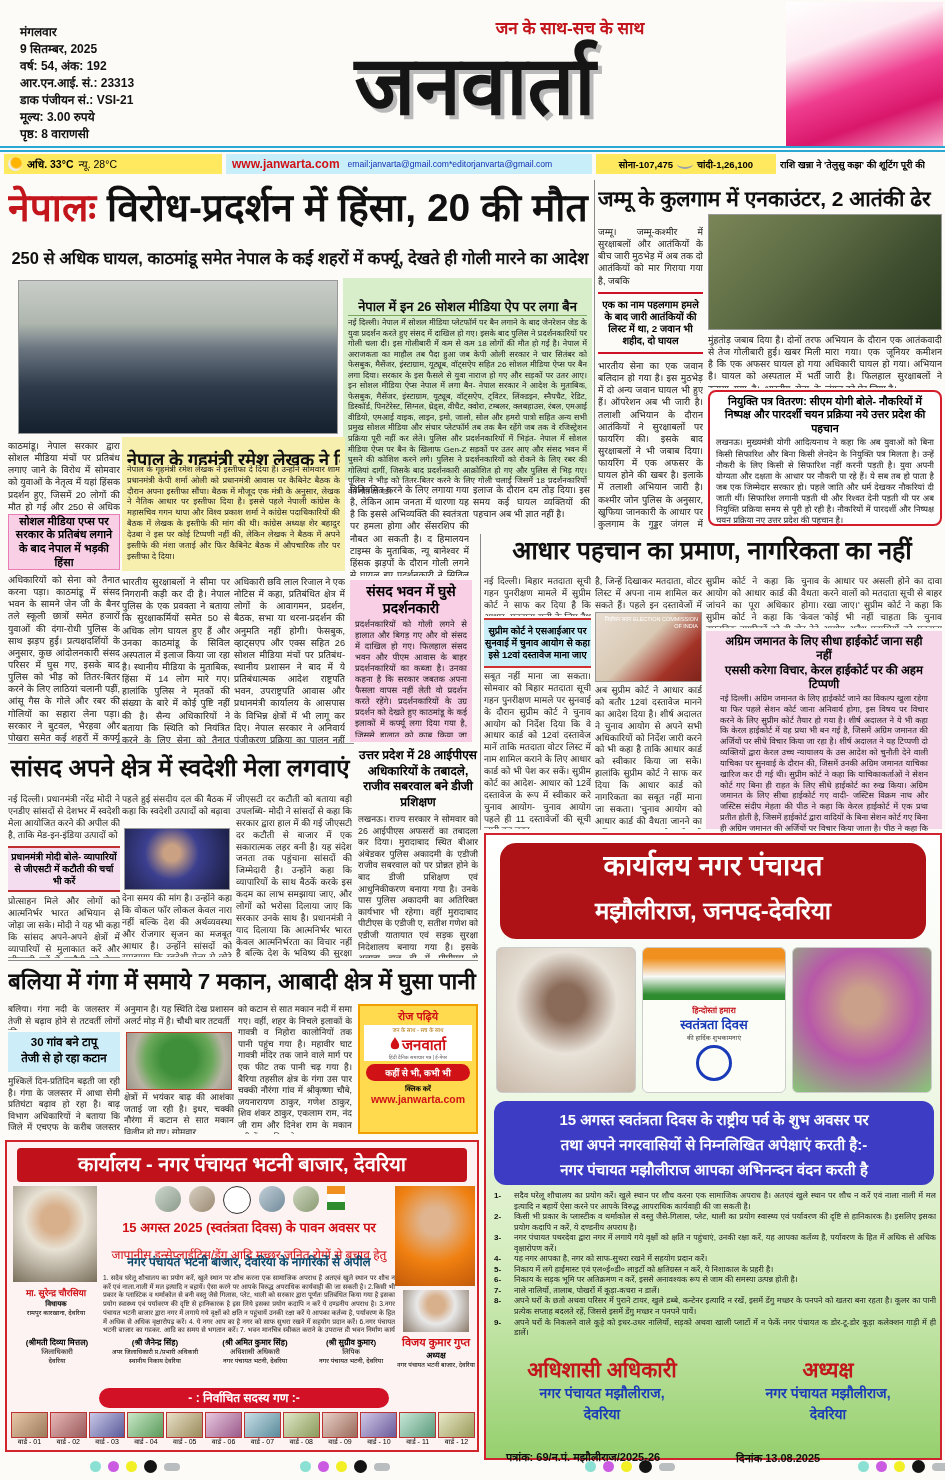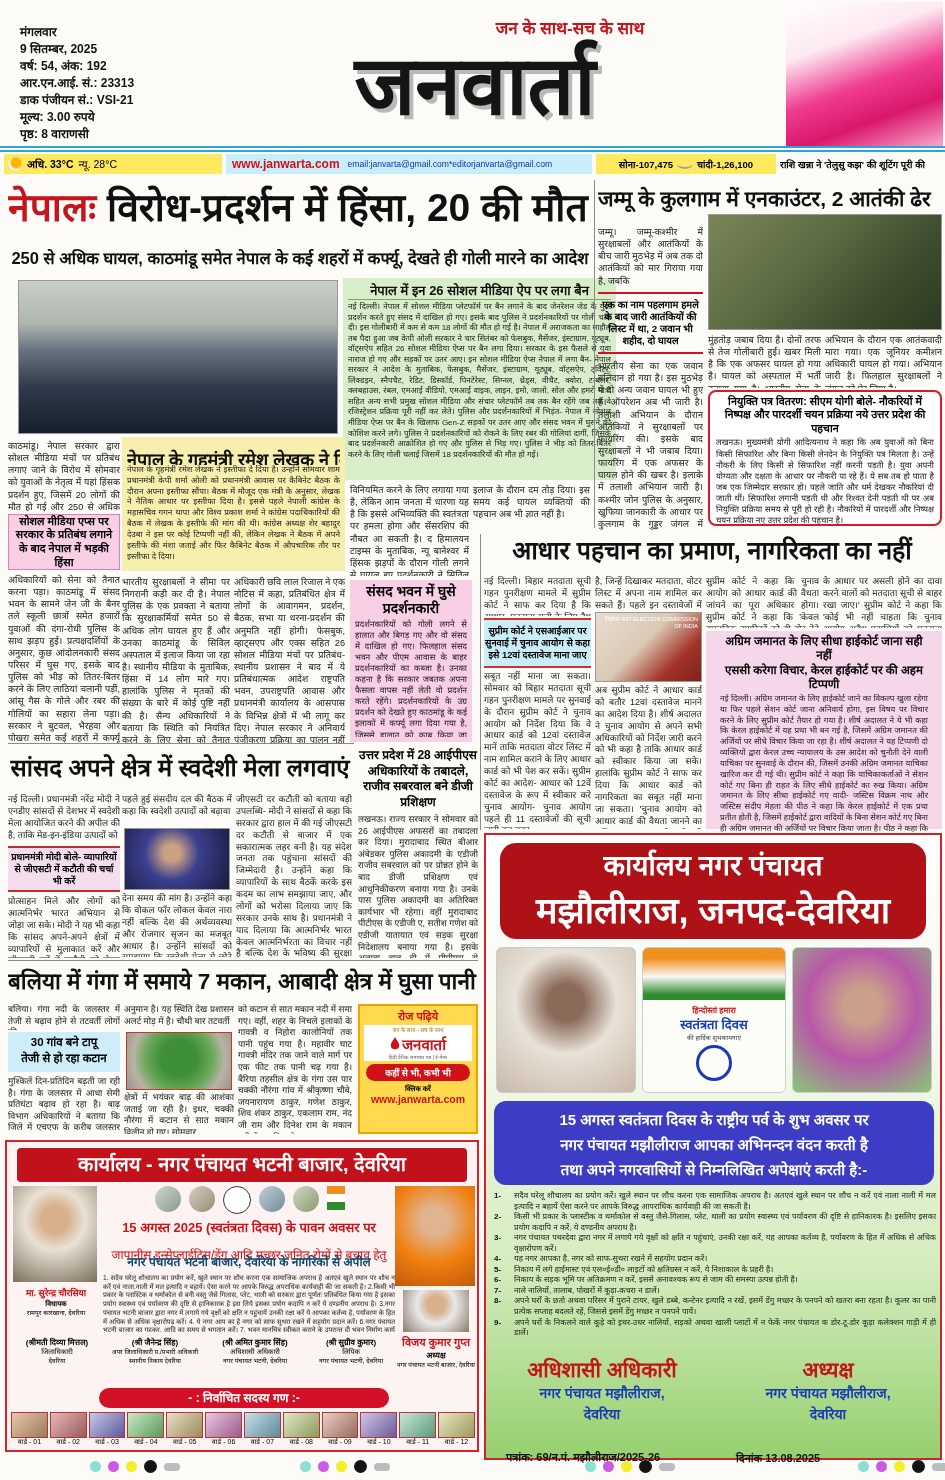--- a/index.html
+++ b/index.html
@@ -52,21 +52,21 @@
     <span style="font-size:9.5px;font-weight:bold;overflow:hidden;white-space:nowrap;">राशि खन्ना ने 'तेलुसु कझ' की शूटिंग पूरी की</span>
   </div>
 
   <div class="abs hl" style="left: 8px; top: 178px; width: 584px; height: 62px; font-size: 39px; line-height: 60px; white-space: nowrap;">
     <span style="color:#c3161c;">नेपालः</span>
     <span>विरोध-प्रदर्शन में हिंसा, 20 की मौत</span>
   </div>
   <div class="abs hl ctr" style="left: 8px; top: 246px; width: 584px; height: 28px; font-size: 16.5px; white-space: nowrap;">250 से अधिक घायल, काठमांडू समेत नेपाल के कई शहरों में कर्फ्यू, देखते ही गोली मारने का आदेश</div>
   <div class="abs photo" style="left:18px;top:280px;width:320px;height:154px;background:linear-gradient(180deg,#c9cdc9 0%,#aeb6ae 28%,#6a7480 45%,#2e3a4a 70%,#15202e 100%);"></div>
 
-  <div class="abs" style="left:343px;top:278px;width:273px;height:202px;background:#d8edca;padding:3px 5px;">
+  <div class="abs" style="left:343px;top:278px;width:249px;height:202px;background:#d8edca;padding:19px 5px;">
     <div class="hl ctr" style="font-size: 13px; height: 18px; border-bottom: 1px solid rgb(122, 166, 94); margin-bottom: 2px; white-space: nowrap;">नेपाल में इन 26 सोशल मीडिया ऐप पर लगा बैन</div>
     <div class="just" style="font-size:8px;height:176px;">नई दिल्ली। नेपाल में सोशल मीडिया प्लेटफॉर्म पर बैन लगाने के बाद जेनरेशन जेड के युवा प्रदर्शन करते हुए संसद में दाखिल हो गए। इसके बाद पुलिस ने प्रदर्शनकारियों पर गोली चला दी। इस गोलीबारी में कम से कम 18 लोगों की मौत हो गई है। नेपाल में अराजकता का माहौल तब पैदा हुआ जब केपी ओली सरकार ने चार सितंबर को फेसबुक, मैसेंजर, इंस्टाग्राम, यूट्यूब, वॉट्सऐप सहित 26 सोशल मीडिया ऐप्स पर बैन लगा दिया। सरकार के इस फैसले से युवा नाराज हो गए और सड़कों पर उतर आए। इन सोशल मीडिया ऐप्स नेपाल में लगा बैन- नेपाल सरकार ने आदेश के मुताबिक, फेसबुक, मैसेंजर, इंस्टाग्राम, यूट्यूब, वॉट्सऐप, ट्विटर, लिंक्डइन, स्नैपचैट, रेडिट, डिस्कॉर्ड, पिनटेरेस्ट, सिग्नल, थ्रेड्स, वीचैट, क्वोरा, टम्बलर, क्लबहाउस, रंबल, एमआई वीडियो, एमआई वाइक, लाइन, इमो, जालो, सोल और हमरो पात्रो सहित अन्य सभी प्रमुख सोशल मीडिया और संचार प्लेटफॉर्म तब तक बैन रहेंगे जब तक वे रजिस्ट्रेशन प्रक्रिया पूरी नहीं कर लेते। पुलिस और प्रदर्शनकारियों में भिड़ंत- नेपाल में सोशल मीडिया ऐप्स पर बैन के खिलाफ Gen-Z सड़कों पर उतर आए और संसद भवन में घुसने की कोशिश करने लगे। पुलिस ने प्रदर्शनकारियों को रोकने के लिए रबर की गोलियां दागीं, जिसके बाद प्रदर्शनकारी आक्रोशित हो गए और पुलिस से भिड़ गए। पुलिस ने भीड़ को तितर-बितर करने के लिए गोली चलाई जिसमें 18 प्रदर्शनकारियों की मौत हो गई।</div>
   </div>
 
   <div class="abs just" style="left:8px;top:440px;width:112px;height:72px;font-size:9.2px;">काठमांडू। नेपाल सरकार द्वारा सोशल मीडिया मंचों पर प्रतिबंध लगाए जाने के विरोध में सोमवार को युवाओं के नेतृत्व में यहां हिंसक प्रदर्शन हुए, जिसमें 20 लोगों की मौत हो गई और 250 से अधिक लोग घायल हो गए। हालात को नियंत्रित करने के लिए</div>
   <div class="abs ctr" style="left:8px;top:514px;width:112px;height:56px;background:#f9cfe6;border:1px solid #e87cb5;font-weight:bold;font-size:11px;line-height:1.25;display:flex;align-items:center;padding:2px;">
     <span>सोशल मीडिया एप्स पर सरकार के प्रतिबंध लगाने के बाद नेपाल में भड़की हिंसा</span>
   </div>
   <div class="abs just" style="left:8px;top:574px;width:112px;height:170px;font-size:9.2px;">अधिकारियों को सेना को तैनात करना पड़ा। काठमांडू में संसद भवन के सामने जेन जी के बैनर तले स्कूली छात्रों समेत हजारों युवाओं की दंगा-रोधी पुलिस के साथ झड़प हुई। प्रत्यक्षदर्शियों के अनुसार, कुछ आंदोलनकारी संसद परिसर में घुस गए, इसके बाद पुलिस को भीड़ को तितर-बितर करने के लिए लाठियां चलानी पड़ीं, आंसू गैस के गोले और रबर की गोलियों का सहारा लेना पड़ा। सरकार ने बुटवल, भैरहवा और पोखरा समेत कई शहरों में कर्फ्यू लगा दिया गया है। वहीं नेपाल में चल रहे इस विरोध प्रदर्शन को देखते हुए</div>
 
@@ -265,36 +265,36 @@
       <div style="flex:1;">
           <div style="height:24px;background:linear-gradient(135deg,#e8e8c8,#9a9a5a);border:1px solid #b33;"></div>
           <div class="mini-name">वार्ड - 12</div>
         </div>
     </div>
   </div>
 
   <div class="abs" style="left:484px;top:833px;width:458px;height:627px;border:2px solid #cf2430;background:linear-gradient(180deg,#ffffff 0%,#f4faee 35%,#d3ecbc 70%,#96d06e 100%);">
     <div class="abs ctr" style="left:14px;top:8px;width:426px;height:96px;background:#ae1216;border-radius:16px;color:#fff;font-weight:bold;">
       <div style="font-size: 28px; line-height: 46px; white-space: nowrap;">कार्यालय नगर पंचायत</div>
-      <div style="font-size: 36px; line-height: 44px; white-space: nowrap;">मझौलीराज, जनपद-देवरिया</div>
+      <div style="font-size: 24px; line-height: 44px; white-space: nowrap;">मझौलीराज, जनपद-देवरिया</div>
     </div>
     <div class="abs photo" style="left:10px;top:112px;width:140px;height:146px;border:1px solid #ccc;border-radius:6px;background:radial-gradient(circle at 50% 38%,#8a6a58 16%,#e8e2d8 45%,#c8b8a8 100%);"></div>
     <div class="abs ctr" style="left:156px;top:112px;width:144px;height:146px;background:#fdfdf8;border:1px solid #ccc;border-radius:6px;overflow:hidden;">
       <div style="height:52px;background:linear-gradient(180deg,#f0901e 20%,#f8f8f8 55%,#2e8b2e 90%);"></div>
       <div style="font-size:8px;color:#c3161c;font-weight:bold;margin-top:4px;">हिन्दोस्तां हमारा</div>
       <div style="font-size:13px;color:#1a3bb8;font-weight:bold;">स्वतंत्रता दिवस</div>
       <div style="font-size:6.5px;color:#444;">की हार्दिक शुभकामनाएं</div>
       <div style="width:30px;height:30px;border:3px solid #1a3bb8;border-radius:50%;margin:3px auto 0;"></div>
     </div>
     <div class="abs photo" style="left:306px;top:112px;width:140px;height:146px;border:1px solid #ccc;border-radius:6px;background:radial-gradient(circle at 50% 40%,#caa08a 16%,#b858a8 50%,#88c878 100%);"></div>
 
     <div class="abs ctr" style="left:8px;top:266px;width:440px;height:84px;background:#3c3cc4;border-radius:12px;color:#fff;font-weight:bold;padding-top:6px;">
       <div style="font-size: 15px; line-height: 25px; white-space: nowrap;">15 अगस्त स्वतंत्रता दिवस के राष्ट्रीय पर्व के शुभ अवसर पर</div>
+      <div style="font-size: 15px; line-height: 25px; white-space: nowrap;">तथा अपने नगरवासियों से निम्नलिखित अपेक्षाएं करती है:-</div>
       <div style="font-size: 15px; line-height: 25px; white-space: nowrap;">नगर पंचायत मझौलीराज आपका अभिनन्दन वंदन करती है</div>
-      <div style="font-size: 15px; line-height: 25px; white-space: nowrap;">तथा अपने नगरवासियों से निम्नलिखित अपेक्षाएं करती है:-</div>
     </div>
 
     <div class="abs" style="left:8px;top:356px;width:442px;height:160px;font-size:8px;line-height:1.32;color:#111;">
       <div style="display:flex;">
           <span style="width:20px;font-weight:bold;">1-</span>
           <span class="just" style="flex:1;">सदैव घरेलू शौचालय का प्रयोग करें। खुले स्थान पर शौच करना एक सामाजिक अपराध है। अतएवं खुले स्थान पर शौच न करें एवं नाला नाली में मल इत्यादि न बहायें ऐसा करने पर आपके विरुद्ध आपराधिक कार्यवाही की जा सकती है।</span>
         </div>
       <div style="display:flex;">
           <span style="width:20px;font-weight:bold;">2-</span>
           <span class="just" style="flex:1;">किसी भी प्रकार के प्लास्टीक व थर्माकोल से वस्तु जैसे-गिलास, प्लेट, थाली का प्रयोग स्वास्थ्य एवं पर्यावरण की दृष्टि से हानिकारक है। इसलिए इसका प्रयोग कदापि न करें, ये दण्डनीय अपराध है।</span>

